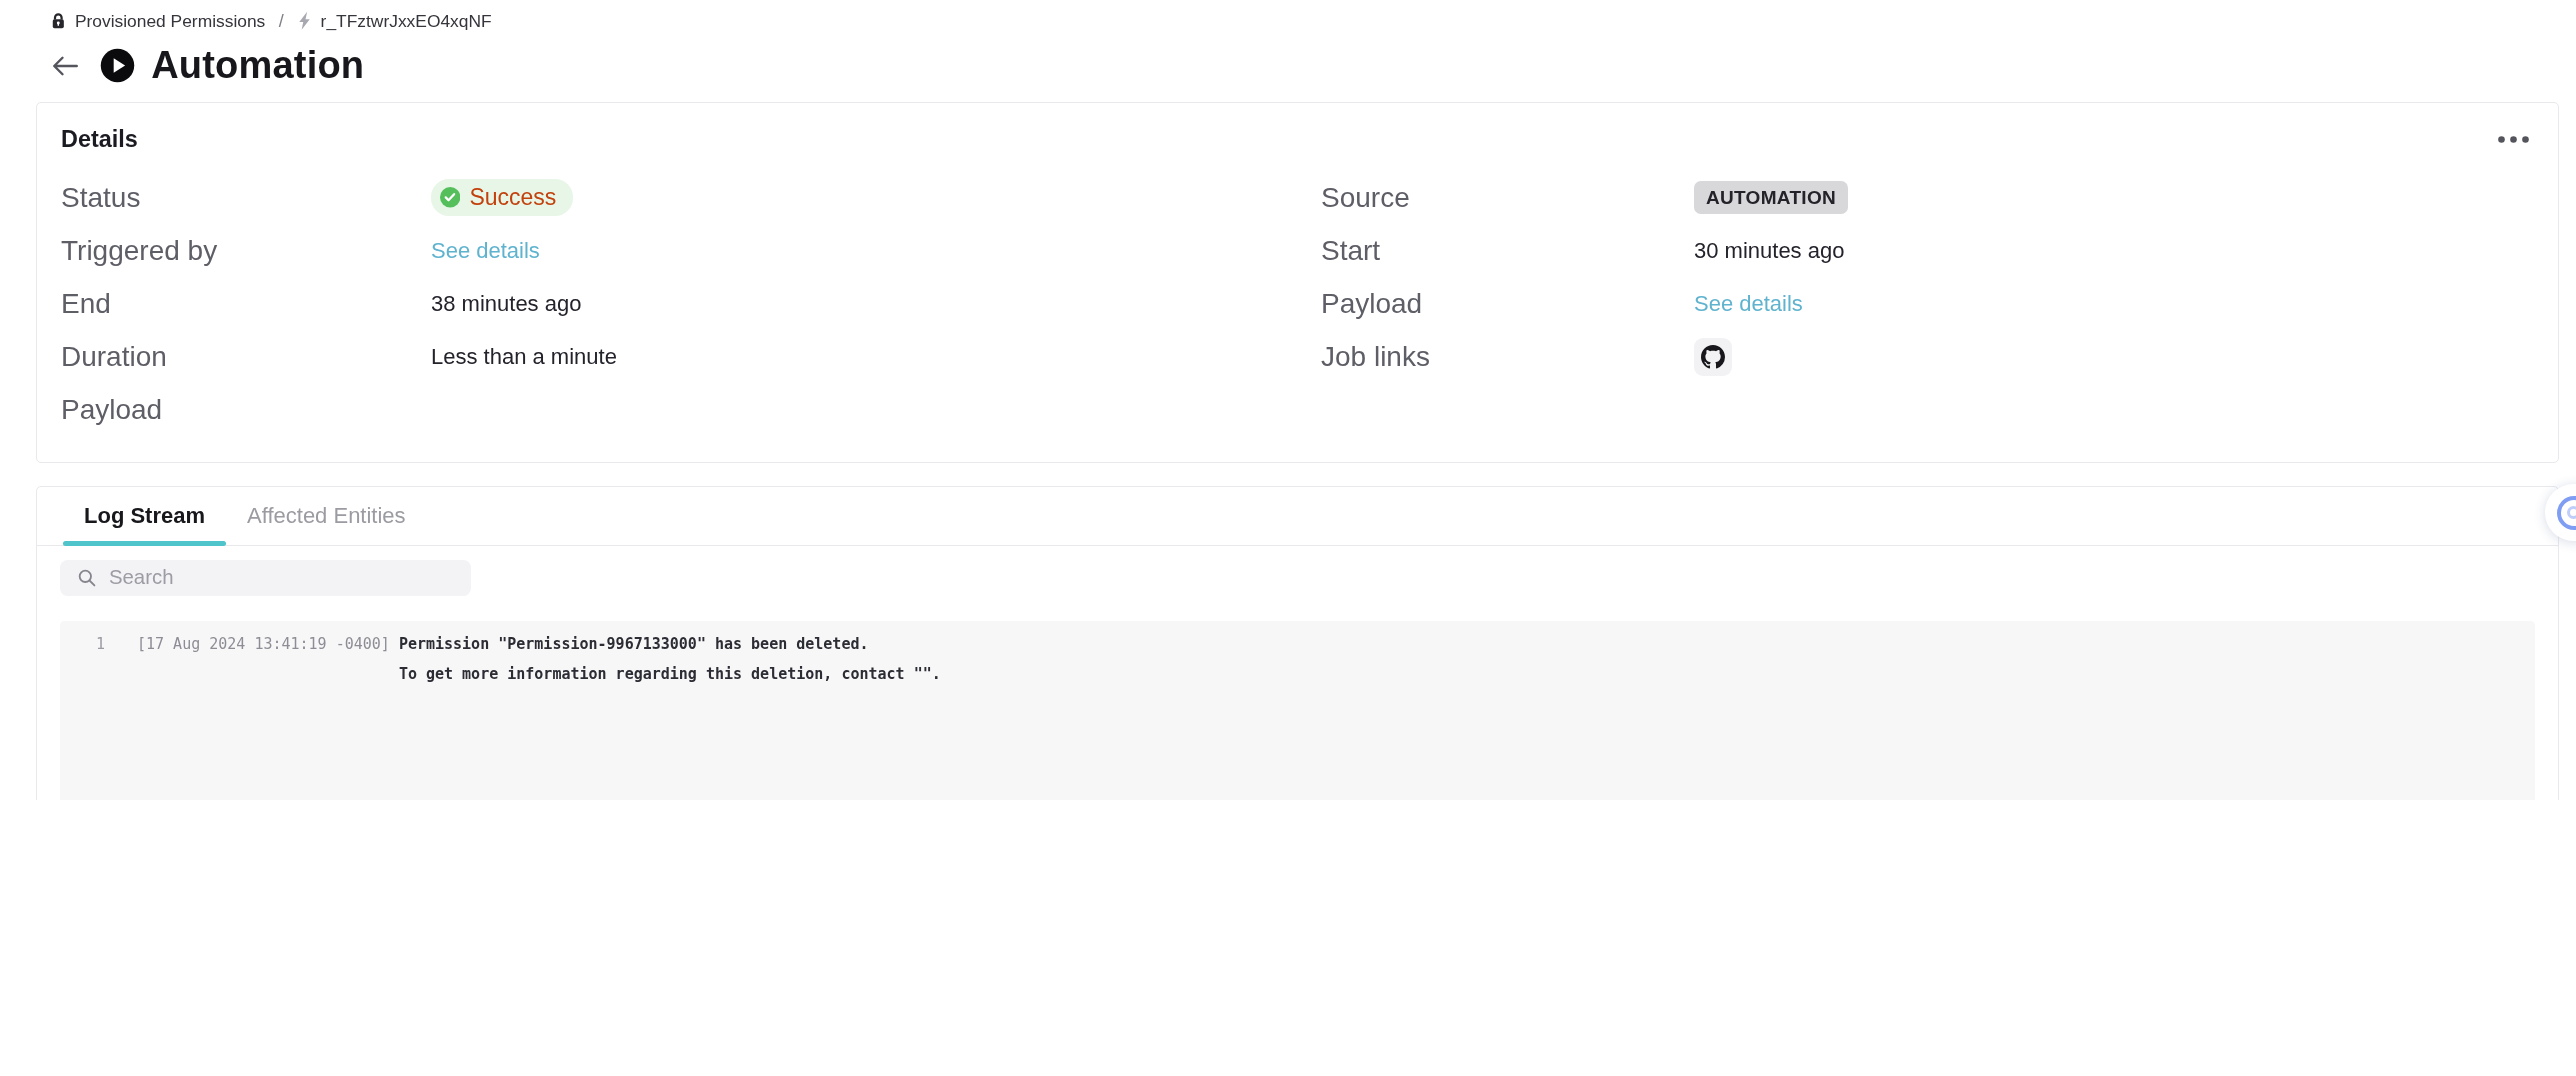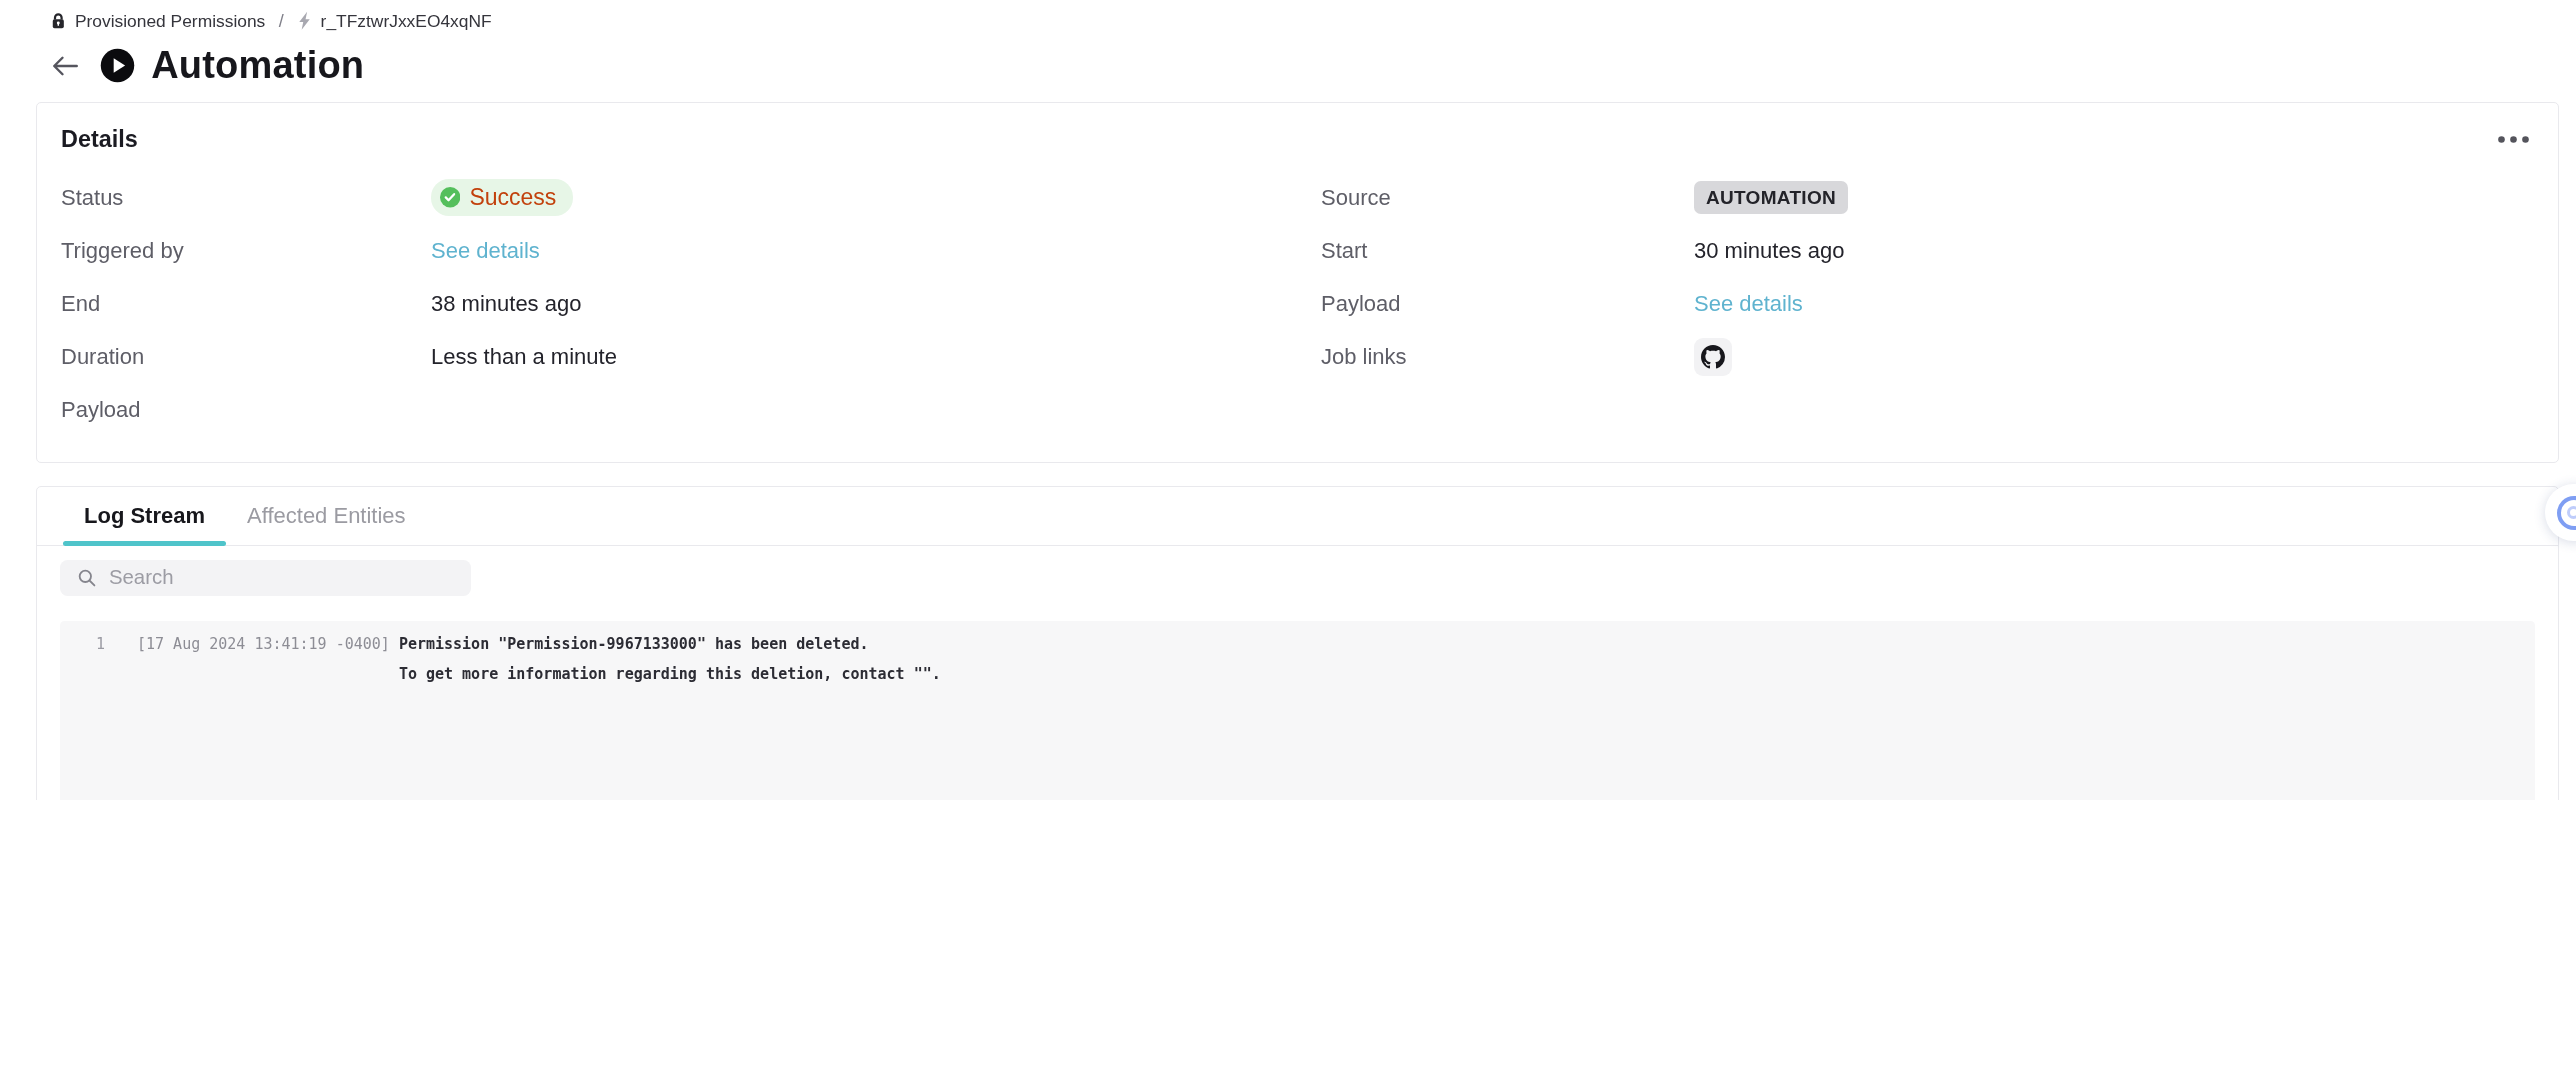--- a/index.html
+++ b/index.html
@@ -21,21 +21,21 @@
   .card.details{top:102px;height:361px;padding:23px 24px;}
   .card.tabscard{top:486px;height:576px;}
   .details-header{display:flex;align-items:flex-start;justify-content:space-between;}
   .details-title{font-size:23.4px;font-weight:700;color:#1b1b22;}
   .menu-btn{width:41px;height:27px;display:flex;align-items:center;justify-content:center;cursor:pointer;border-radius:6px;}
   .detail-grid{display:flex;margin-top:18px;}
   .dcol{display:flex;flex-direction:column;}
   .dcol.left{width:1260px;}
   .dcol.right{flex:1;}
   .drow{display:flex;align-items:center;height:53px;}
-  .dlabel{font-size:22px;color:#5e5e67;}
+  .dlabel{font-size:28px;color:#5e5e67;}
   .dcol.left .dlabel{width:370px;flex:none;}
   .dcol.right .dlabel{width:373px;flex:none;}
   .dvalue{font-size:22px;color:#23232b;}
   .link{color:#5fb3cf;cursor:pointer;}
   
   .badge-success{display:inline-flex;align-items:center;gap:9px;background:#e7f6e7;border-radius:18px;padding:5.3px 16.6px 5.3px 9px;}
   .badge-success span{color:#c2410c;font-size:23px;}
   .tag{display:inline-block;background:#d8d8db;border-radius:6.8px;padding:5.3px 12px;font-size:19px;font-weight:700;color:#232329;letter-spacing:0.3px;}
   .gh-btn{width:38px;height:38px;border-radius:9px;background:#f2f2f4;display:flex;align-items:center;justify-content:center;cursor:pointer;}
   

